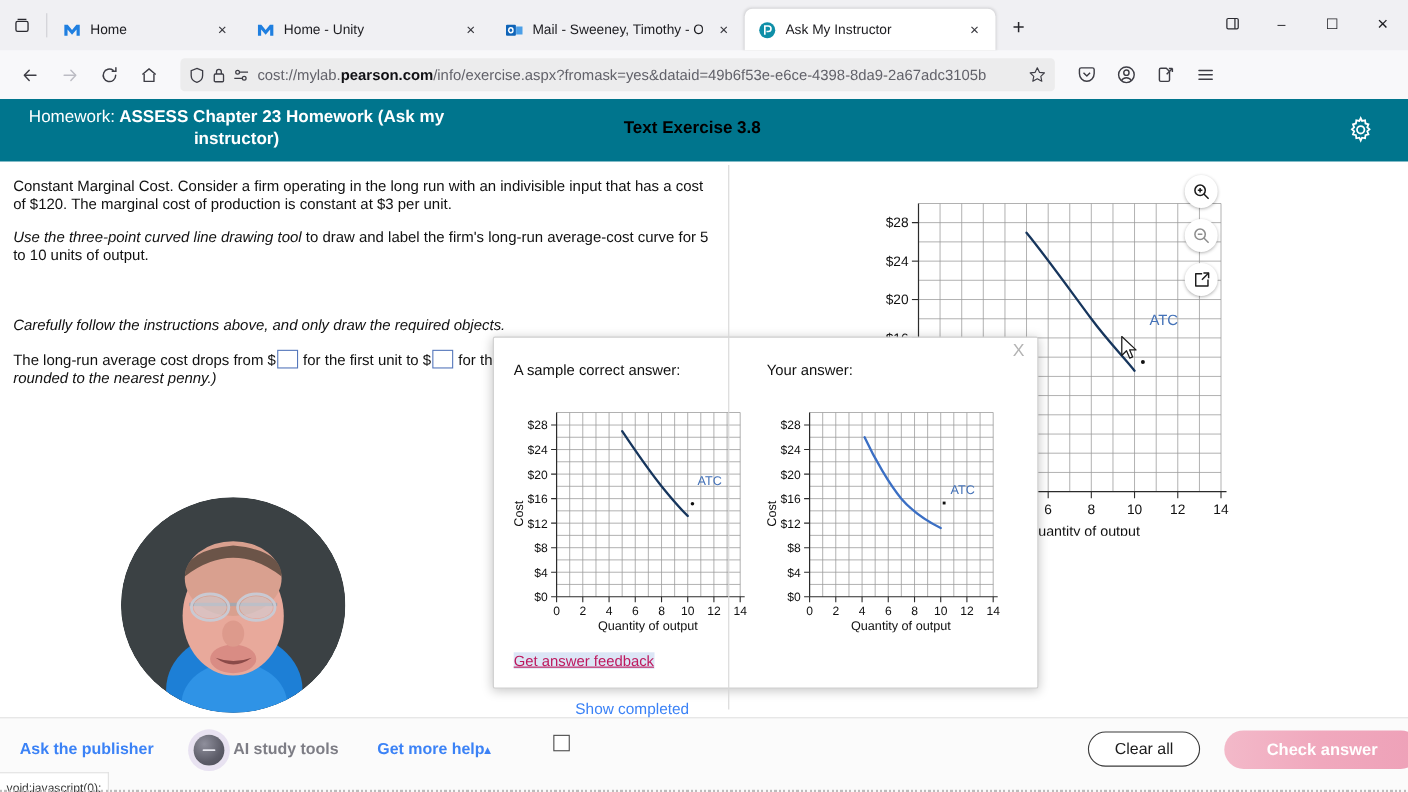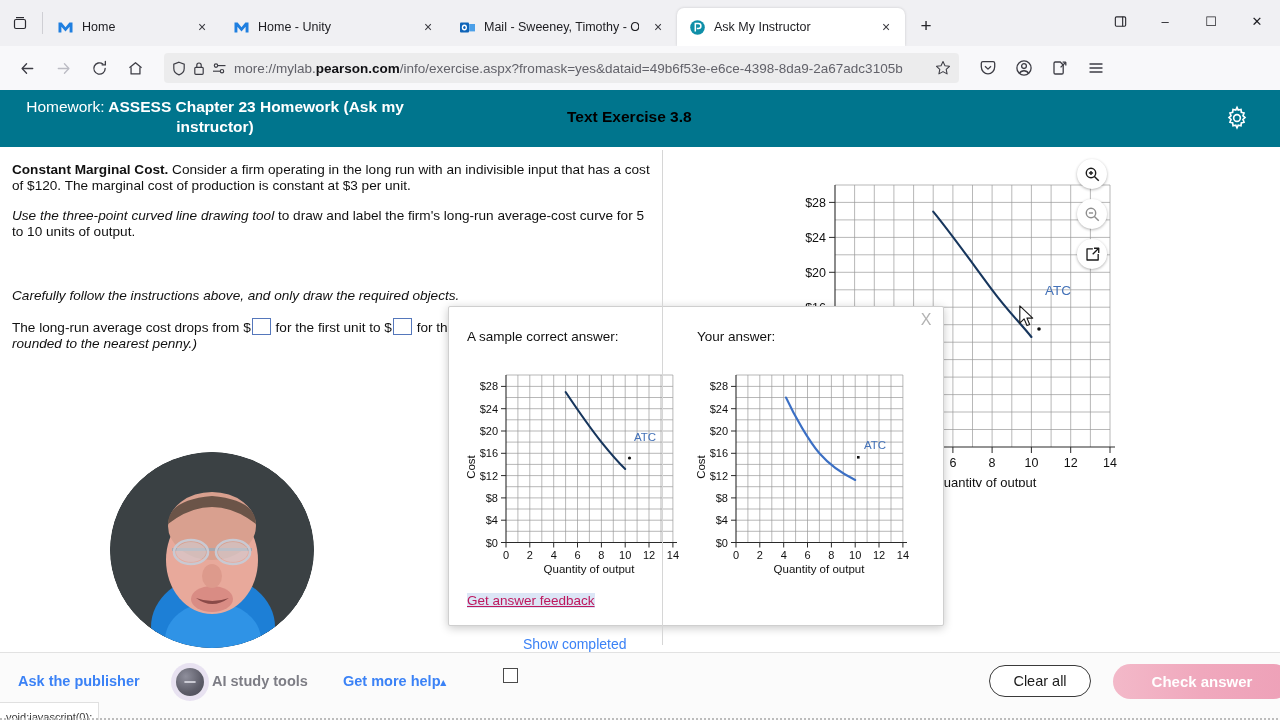--- a/index.html
+++ b/index.html
@@ -110,21 +110,21 @@
   .vdivider {
     position: absolute; left: 662px; top: 150px; width: 1px; height: 495px;
     background: #d6d6d6;
   }
   .qtext {
     position: absolute; left: 12px; top: 15px; width: 638px;
     font-size: 13.6px; line-height: 16px; color: #111;
   }
   .qtext p { margin-bottom: 14px; }
   .qtext .it { font-style: italic; }
-  .qtext b { font-weight: 700; }
+  .qtext b { font-weight: 400; }
   .blank-box {
     display: inline-block; width: 19px; height: 17px;
     border: 1px solid #5577bb; background: #fff;
     vertical-align: -3px; margin: 0 1px;
   }
   .draw-tool-icon {
     position: absolute; left: 450px; top: 268px;
     width: 25px; height: 25px;
   }
 
@@ -335,21 +335,21 @@
       </span>
       <span class="urlbar-icon">
         <svg width="15" height="13" viewBox="0 0 15 13" fill="none" stroke="#3d3d45" stroke-width="1.15">
           <circle cx="4" cy="3.6" r="1.7"></circle>
             <line x1="6" y1="3.6" x2="13.5" y2="3.6"></line>
           <circle cx="10" cy="9.2" r="1.7"></circle>
             <line x1="1" y1="9.2" x2="8" y2="9.2"></line>
         </svg>
       </span>
       <span class="url-text">
-        <span>more://mylab.</span><b>pearson.com</b><span>/info/exercise.aspx?fromask=yes&amp;dataid=49b6f53e-e6ce-4398-8da9-2a67adc3105b</span>
+        <span>cost://mylab.</span><b>pearson.com</b><span>/info/exercise.aspx?fromask=yes&amp;dataid=49b6f53e-e6ce-4398-8da9-2a67adc3105b</span>
       </span>
       <span class="urlbar-icon">
         <svg width="16" height="16" viewBox="0 0 18 18" fill="none" stroke="#3d3d45" stroke-width="1.2" stroke-linejoin="round">
             <path d="M9 1.8 L11.2 6.5 L16.3 7.1 L12.6 10.6 L13.6 15.6 L9 13.1 L4.4 15.6 L5.4 10.6 L1.7 7.1 L6.8 6.5 Z"></path>
           </svg>
       </span>
     </div>
 
     <div class="nav-btn">
       <svg width="18" height="18" viewBox="0 0 18 18" fill="none" stroke="#3d3d45" stroke-width="1.3" stroke-linejoin="round">

